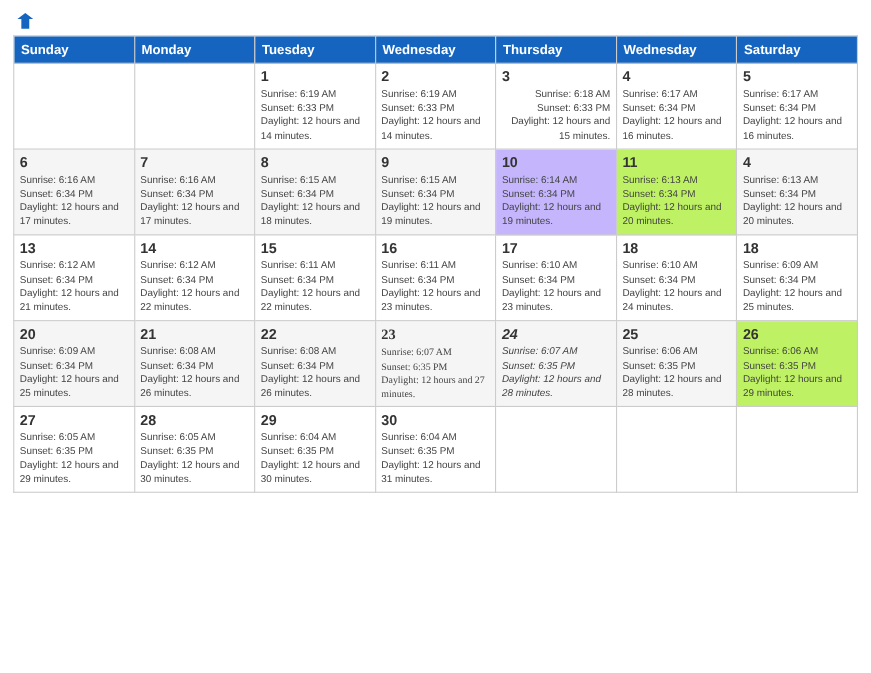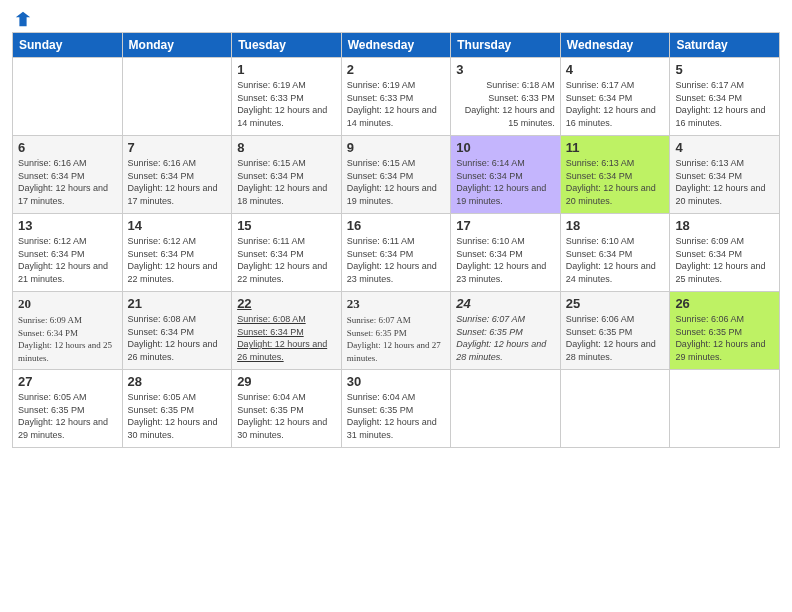--- a/index.html
+++ b/index.html
@@ -243,33 +243,33 @@
 Daylight: 12 hours and 24 minutes.</div>
           </td>
           <td>
             <span class="day-number">18</span>
             <div class="day-info" style="white-space: pre-line;">Sunrise: 6:09 AM
 Sunset: 6:34 PM
 Daylight: 12 hours and 25 minutes.</div>
           </td>
         </tr>
         <tr>
-          <td style="background-color: rgb(245, 245, 245); font-family: Liberation Serif, serif;">
+          <td style="background-color: rgb(245, 245, 245);">
             <span class="day-number">20</span>
             <div class="day-info" style="white-space: pre-line;">Sunrise: 6:09 AM
 Sunset: 6:34 PM
 Daylight: 12 hours and 25 minutes.</div>
           </td>
           <td style="background-color: rgb(245, 245, 245);">
             <span class="day-number">21</span>
             <div class="day-info" style="white-space: pre-line;">Sunrise: 6:08 AM
 Sunset: 6:34 PM
 Daylight: 12 hours and 26 minutes.</div>
           </td>
-          <td style="background-color: rgb(245, 245, 245); text-decoration: underline;">
+          <td style="background-color: rgb(245, 245, 245);">
             <span class="day-number">22</span>
             <div class="day-info" style="white-space: pre-line;">Sunrise: 6:08 AM
 Sunset: 6:34 PM
 Daylight: 12 hours and 26 minutes.</div>
           </td>
           <td style="background-color: rgb(245, 245, 245); font-family: Liberation Serif, serif;">
             <span class="day-number">23</span>
             <div class="day-info" style="white-space: pre-line;">Sunrise: 6:07 AM
 Sunset: 6:35 PM
 Daylight: 12 hours and 27 minutes.</div>

